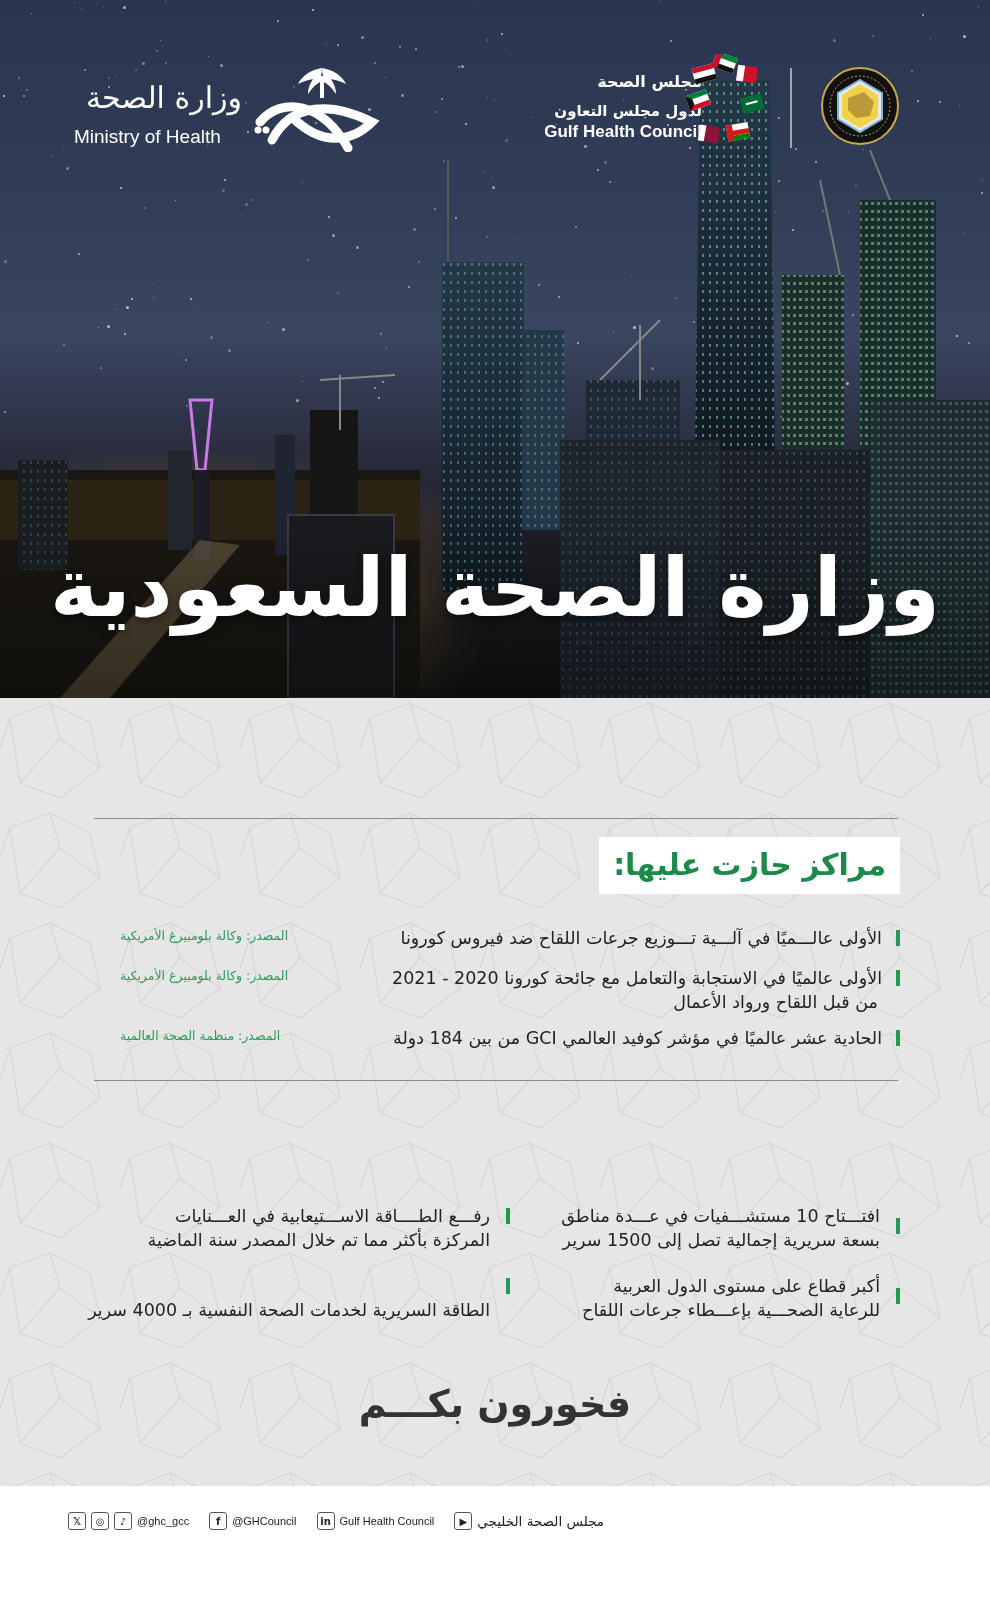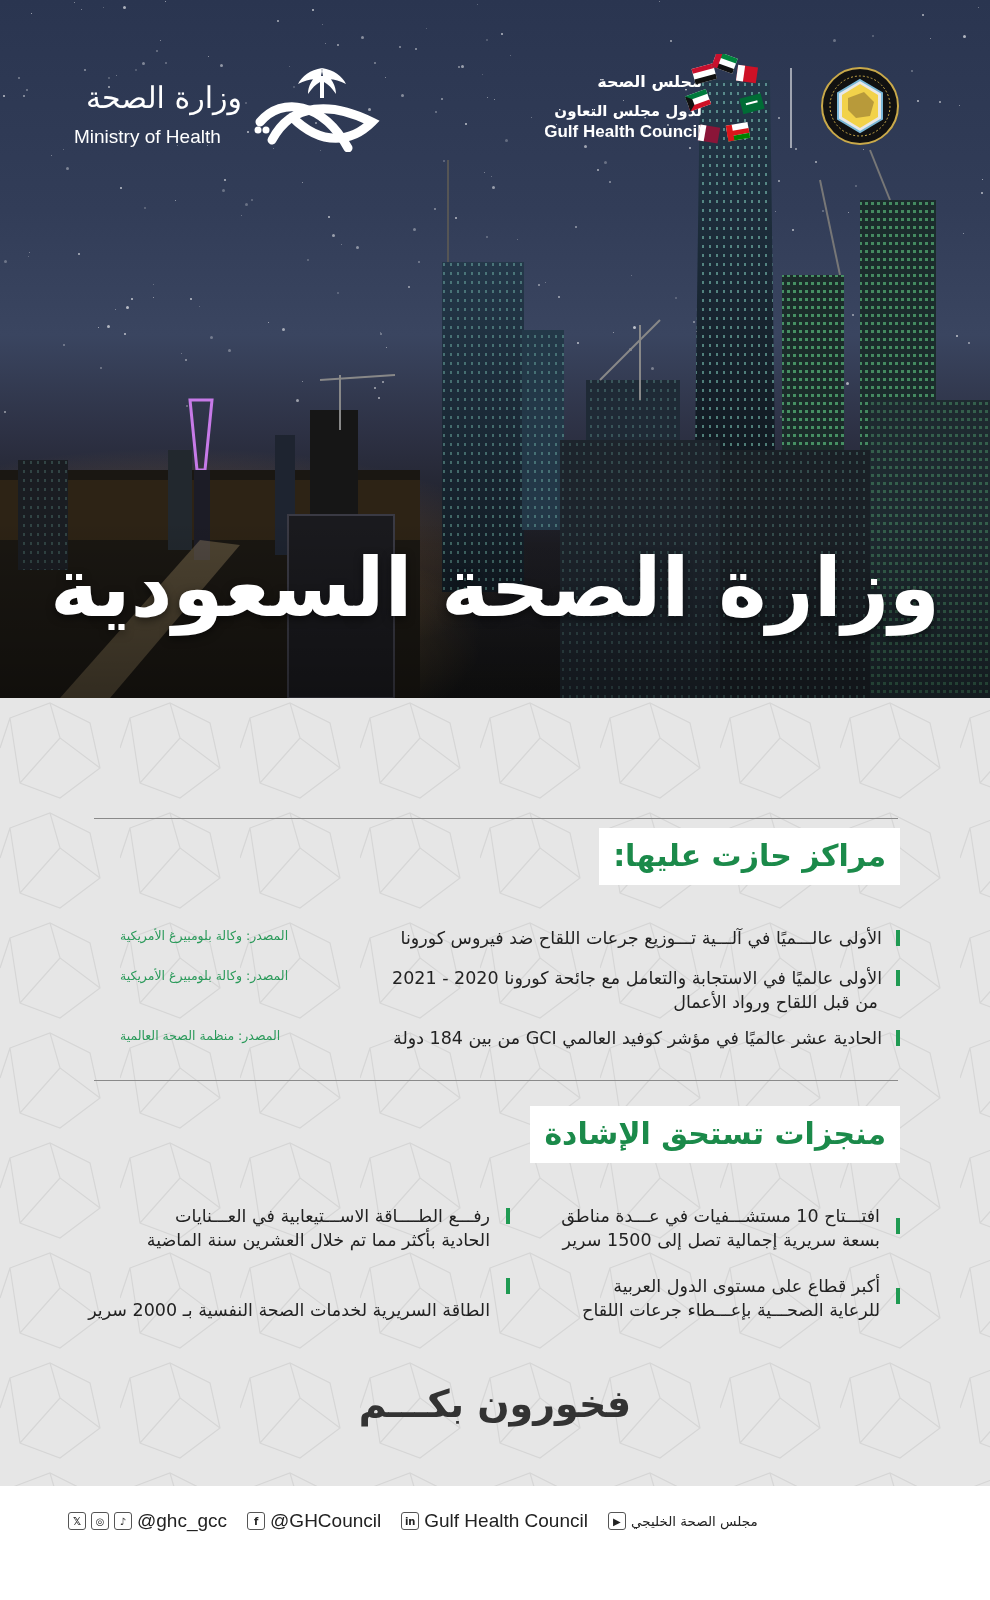--- a/index.html
+++ b/index.html
@@ -72,21 +72,21 @@
   }
 
   
   .footer { position: absolute; left: 0; top: 1486px; width: 990px; height: 114px; background: #ffffff; }
   .social-row { position: absolute; left: 68px; top: 24px; height: 22px; display: flex; align-items: center; gap: 0; }
   .sicon {
     width: 18px; height: 18px; border: 1px solid #555; border-radius: 3px; display: inline-flex;
     align-items: center; justify-content: center; font-size: 10px; font-weight: bold; color: #222;
     margin-right: 5px; font-family: "DejaVu Sans", sans-serif; background: #fff;
   }
-  .stext { font-family: "Liberation Sans", sans-serif; font-size: 19px; color: #222; margin-right: 20px; white-space: nowrap; }
+  .stext { font-family: "Liberation Sans", sans-serif; font-size: 11px; color: #222; margin-right: 20px; white-space: nowrap; }
   .stext.ar { font-family: "DejaVu Sans", sans-serif; font-size: 13.5px; direction: rtl; }
 </style>
 </head>
 <body>
 
 <div class="hero">
   <div class="stars" id="stars">
       <i style="left: 485.511px; top: 235.532px; opacity: 0.37; width: 2px; height: 2px;"></i>
       <i style="left: 501.319px; top: 32.9943px; opacity: 0.83; width: 2px; height: 2px;"></i>
       <i style="left: 281.595px; top: 328.127px; opacity: 0.69; width: 3px; height: 3px;"></i>
@@ -451,21 +451,21 @@
       <pattern id="geo" width="120" height="110" patternUnits="userSpaceOnUse">
         <path d="M10 20 L50 5 L90 25 L100 70 L60 100 L20 85 Z M50 5 L60 40 L100 70 M60 40 L20 85 M0 50 L10 20" fill="none" stroke="#d6d6d6" stroke-width="1.2"></path>
       </pattern>
     </defs>
     <rect width="990" height="788" fill="url(#geo)"></rect>
   </svg>
 
 
   <div class="hr" style="top:120px;"></div>
 
-  <div class="section-tag" style="right:90px; top:130px;">مراكز حازت عليها:</div>
+  <div class="section-tag" style="right:90px; top:139px;">مراكز حازت عليها:</div>
 
   <div class="ach-row" style="top:228px;">
     <div class="bar" style="right:0; top:4px;"></div>
     <div class="ach-text">الأولى عالـــميًا في آلـــية تـــوزيع جرعات اللقاح ضد فيروس كورونا</div>
     <div class="ach-source">المصدر: وكالة بلومبيرغ الأمريكية</div>
   </div>
 
   <div class="ach-row" style="top:268px;">
     <div class="bar" style="right:0; top:4px;"></div>
     <div class="ach-text">الأولى عالميًا في الاستجابة والتعامل مع جائحة كورونا 2020 - 2021</div>
@@ -474,43 +474,42 @@
   </div>
 
   <div class="ach-row" style="top:328px;">
     <div class="bar" style="right:0; top:4px;"></div>
     <div class="ach-text">الحادية عشر عالميًا في مؤشر كوفيد العالمي GCI من بين 184 دولة</div>
     <div class="ach-source">المصدر: منظمة الصحة العالمية</div>
   </div>
 
   <div class="hr" style="top:382px;"></div>
 
-  <div class="section-tag" style="right:90px; top:408px;">منجزات تستحق الإشادة</div>
 
   <div class="grid-item" style="left:520px; width:380px; top:506px;">
     <div class="bar" style="right:0; top:14px;"></div>
     <div class="grid-text">افتـــتاح 10 مستشـــفيات في عـــدة مناطق</div>
     <div class="grid-text" style="top:24px;">بسعة سريرية إجمالية تصل إلى 1500 سرير</div>
   </div>
 
   <div class="grid-item" style="left:60px; width:450px; top:506px;">
     <div class="bar" style="right:0; top:4px;"></div>
     <div class="grid-text">رفـــع الطــــاقة الاســـتيعابية في العـــنايات</div>
-    <div class="grid-text" style="top:24px;">الحادية بأكثر مما تم خلال العشرين سنة الماضية</div>
+    <div class="grid-text" style="top:24px;">المركزة بأكثر مما تم خلال المصدر سنة الماضية</div>
   </div>
 
   <div class="grid-item" style="left:520px; width:380px; top:576px;">
     <div class="bar" style="right:0; top:14px;"></div>
     <div class="grid-text">أكبر قطاع على مستوى الدول العربية</div>
     <div class="grid-text" style="top:24px;">للرعاية الصحـــية بإعـــطاء جرعات اللقاح</div>
   </div>
 
   <div class="grid-item" style="left:60px; width:450px; top:576px;">
     <div class="bar" style="right:0; top:4px;"></div>
-    <div class="grid-text" style="top:24px;">الطاقة السريرية لخدمات الصحة النفسية بـ 2000 سرير</div>
+    <div class="grid-text" style="top:24px;">الطاقة السريرية لخدمات الصحة النفسية بـ 4000 سرير</div>
   </div>
 
   <div class="closing">فخورون بكـــم</div>
 </div>
 
 <div class="footer">
   <div class="social-row">
     <span class="sicon">𝕏</span>
     <span class="sicon">◎</span>
     <span class="sicon">♪</span>

